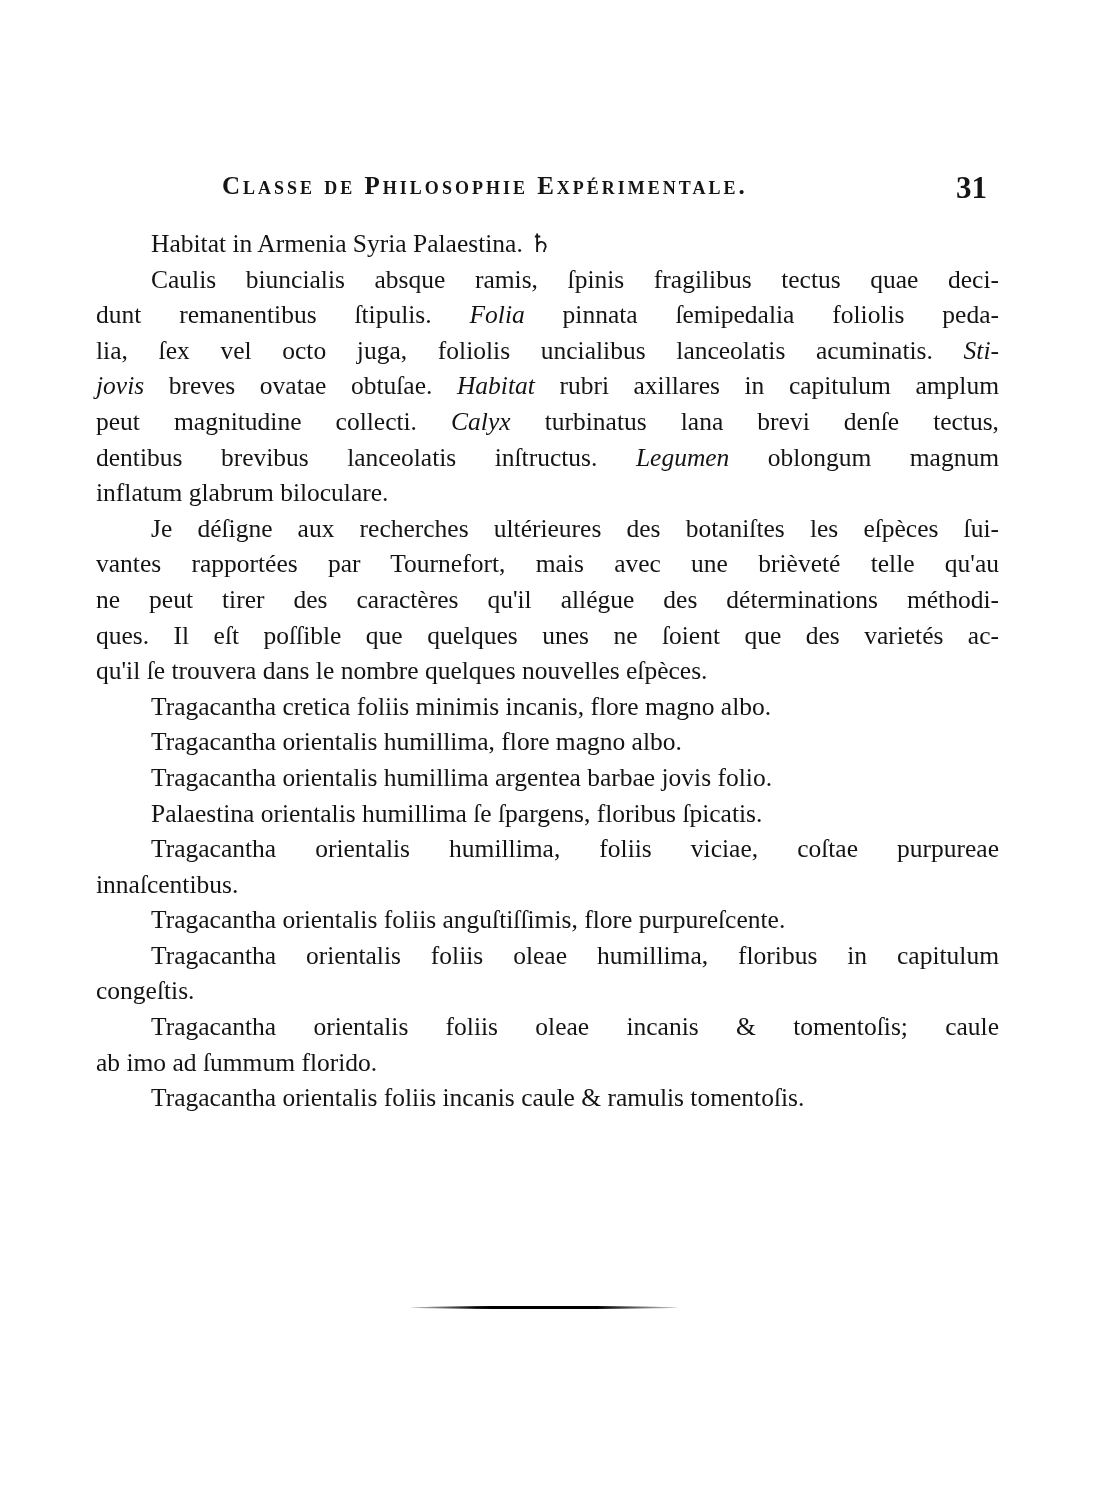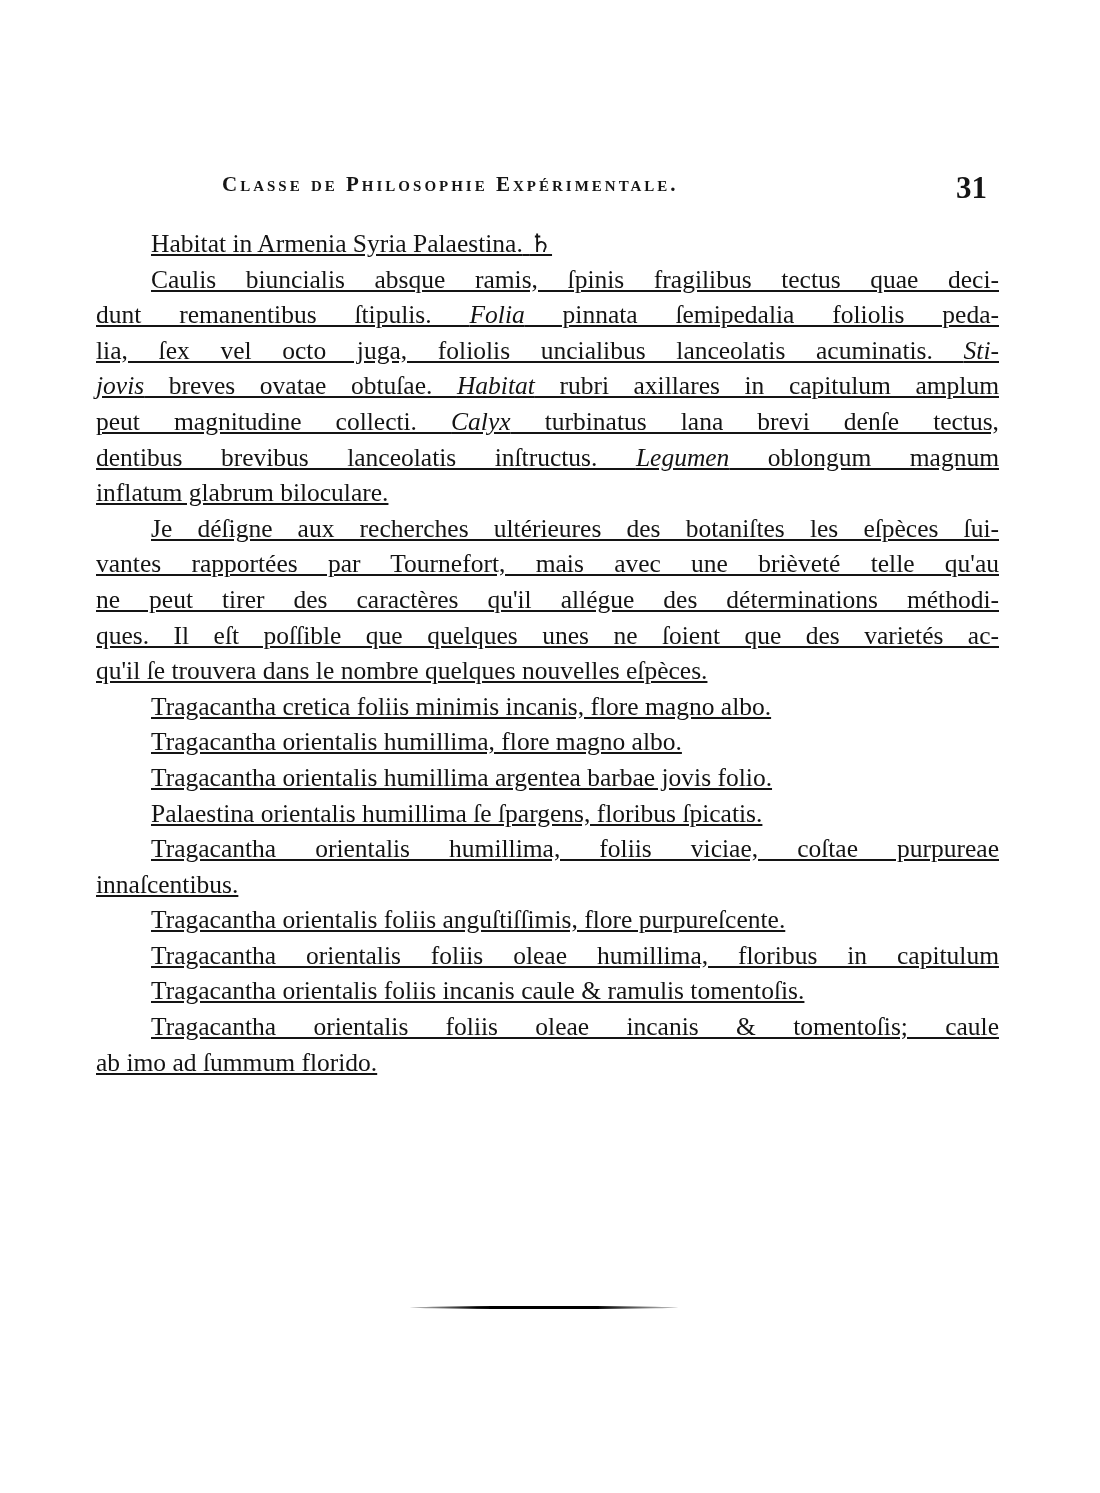--- a/index.html
+++ b/index.html
@@ -4,32 +4,32 @@
 <style>
   html, body { margin: 0; padding: 0; background: #ffffff; }
   body {
     width: 1100px; height: 1493px; position: relative; overflow: hidden;
     font-family: "Liberation Serif", "DejaVu Serif", serif;
     color: #111;
   }
   .page { position: absolute; left: 0; top: 0; width: 1100px; height: 1493px; }
   .running-head {
     position: absolute; top: 172px; left: 222px; width: 780px;
-    font-size: 21px; letter-spacing: 3px; font-weight: bold;
+    font-size: 25px; letter-spacing: 3px; font-weight: bold;
     font-variant: small-caps; color: #151515;
   }
   .page-number {
     position: absolute; top: 170px; left: 956px;
     font-size: 31px; font-weight: bold; color: #151515;
   }
   .body-text {
     position: absolute; top: 226px; left: 96px; width: 903px;
     font-size: 25.5px; line-height: 35.6px; color: #141414;
   }
-  .line { white-space: nowrap; display: block; height: 35.6px; text-align: justify; text-align-last: justify; text-decoration: underline; }
+  .line { white-space: nowrap; display: block; height: 35.6px; text-align: justify; text-align-last: justify; }
   .line.last { text-align-last: left; }
   .line.indent { padding-left: 55px; }
   .line.habitat { padding-left: 55px; text-align-last: left; }
   .line.species { padding-left: 55px; text-align-last: left; }
   i { font-style: italic; }
   .symbol { font-weight: bold; }
   .rule {
     position: absolute; top: 1306px; left: 410px; width: 268px; height: 3px;
     background: linear-gradient(90deg, rgba(0,0,0,0.2) 0%, #000 25%, #000 70%, rgba(0,0,0,0.2) 100%);
     border-radius: 50%;
@@ -78,25 +78,26 @@
         </div>
         <div>
           <div class="line indent">Tragacantha orientalis humillima, foliis viciae, coſtae purpureae</div>
           <div class="line last">innaſcentibus.</div>
         </div>
         <div>
           <div class="line species">Tragacantha orientalis foliis anguſtiſſimis, flore purpureſcente.</div>
         </div>
         <div>
           <div class="line indent">Tragacantha orientalis foliis oleae humillima, floribus in capitulum</div>
-        </div>
-        <div>
-          <div class="line species">Tragacantha orientalis foliis incanis caule &amp; ramulis tomentoſis.</div>
+          <div class="line last">congeſtis.</div>
         </div>
         <div>
           <div class="line indent">Tragacantha orientalis foliis oleae incanis &amp; tomentoſis;  caule</div>
           <div class="line last">ab imo ad ſummum florido.</div>
+        </div>
+        <div>
+          <div class="line species">Tragacantha orientalis foliis incanis caule &amp; ramulis tomentoſis.</div>
         </div>
       </div>
   </div>
 
   <div class="rule"></div>
 </div>
 
 </body></html>

